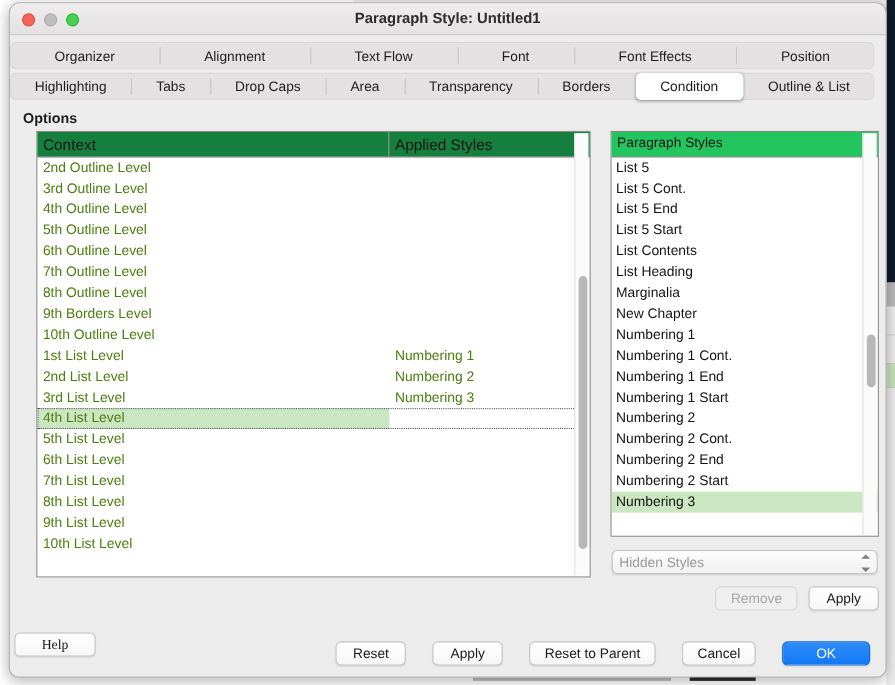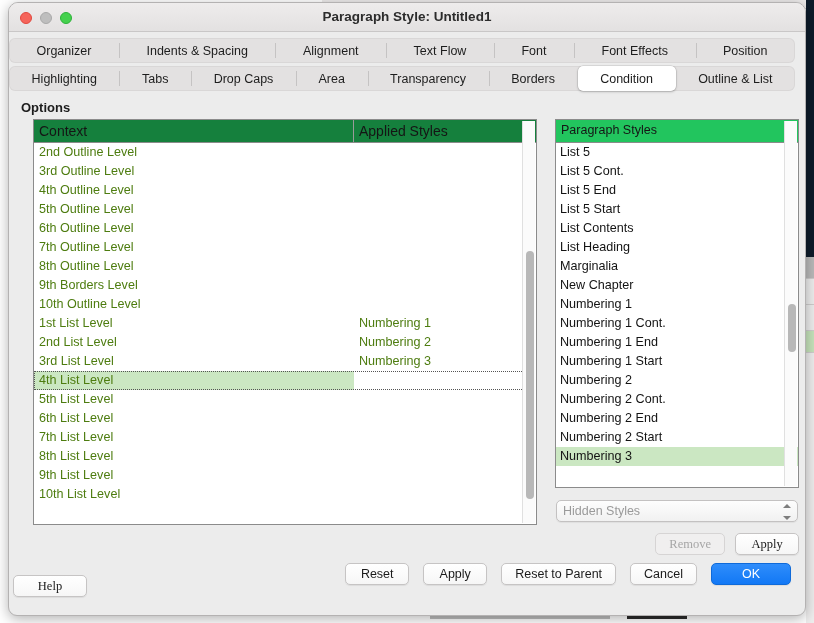--- a/index.html
+++ b/index.html
@@ -189,21 +189,21 @@
     align-items: center;
   }
   .stepper .ar { width: 0; height: 0; border-left: 4px solid transparent; border-right: 4px solid transparent; }
   .stepper .up { border-bottom: 4px solid #7d7d7d; }
   .stepper .dn { border-top: 4px solid #7d7d7d; }
 
   
   .ra-row {
     position: absolute; left: 546px; top: 414px;
     width: 244px;
-    display: flex; justify-content: flex-end; gap: 10px; font-family: Liberation Serif, serif;
+    display: flex; justify-content: flex-end; gap: 10px;
   }
 
   
   .btn {
     height: 22px;
     min-width: 64px;
     padding: 0 13px;
     font-size: 12.5px; color: #1a1a1a;
     background: linear-gradient(to bottom,#ffffff,#f6f6f6);
     border: 1px solid #c6c4c4;
@@ -224,21 +224,21 @@
     border-color: #0f6ad9;
     color: #ffffff;
   }
 
   
   .bottombar {
     position: absolute; left: 0; right: 0; bottom: 0;
     height: 52px;
   }
   .bb-left  { position: absolute; left: 4px;  top: 12px; font-family: Liberation Serif, serif; }
-  .bb-right { position: absolute; right: 14px; top: 0; display: flex; gap: 14px; padding-left: 12px; }
+  .bb-right { position: absolute; right: 14px; top: 20px; display: flex; gap: 24px; padding-left: 12px; }
   .btn.wide { min-width: 74px; }
   .btn.ok   { min-width: 80px; }
 </style>
 </head>
 <body>
 
 <div id="screen">
 
   <div class="behind-top-bar"></div>
   <div class="behind-dark"></div>
@@ -259,21 +259,20 @@
         <span class="tl red"></span>
         <span class="tl yellow"></span>
         <span class="tl green"></span>
       </div>
       <div class="title-text">Paragraph Style: Untitled1</div>
     </div>
 
     <div class="tabwrap">
       <div class="tabrow" id="tabrow1">
           <div class="tab">Organizer</div>
-          <div class="tab">Indents &amp; Spacing</div>
           <div class="tab">Alignment</div>
           <div class="tab">Text Flow</div>
           <div class="tab">Font</div>
           <div class="tab">Font Effects</div>
           <div class="tab">Position</div>
         </div>
       <div class="tabrow" id="tabrow2">
           <div class="tab">Highlighting</div>
           <div class="tab">Tabs</div>
           <div class="tab">Drop Caps</div>

